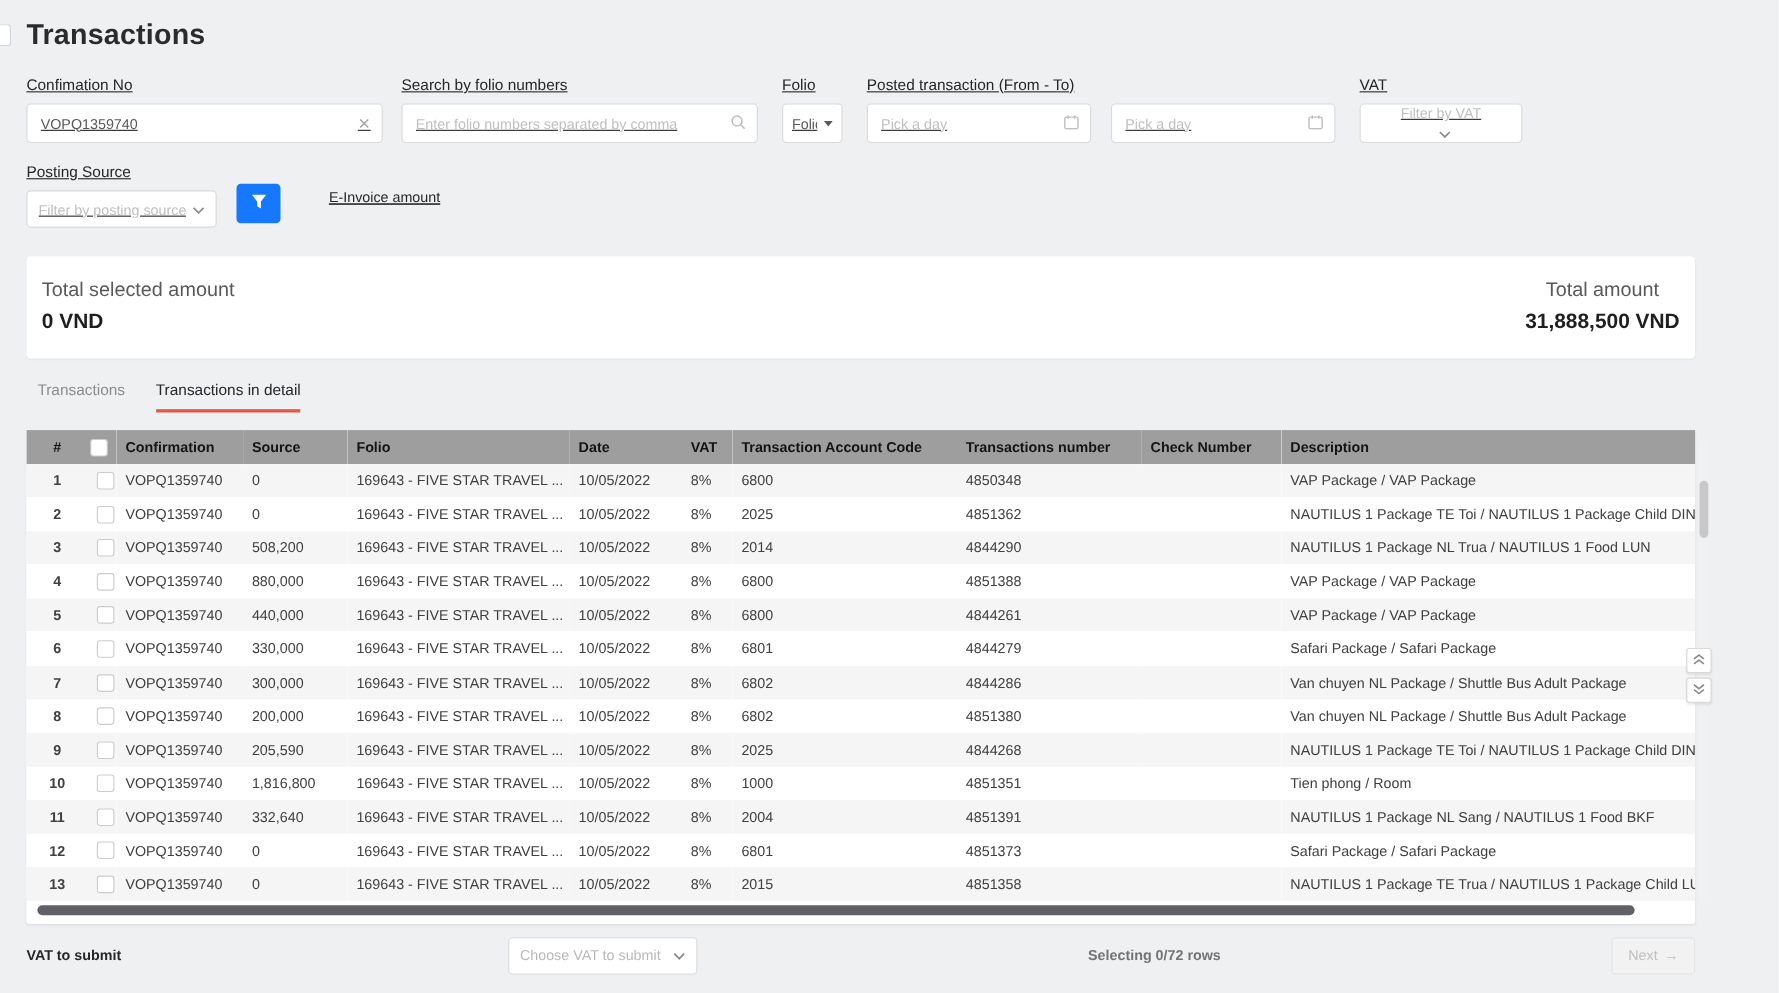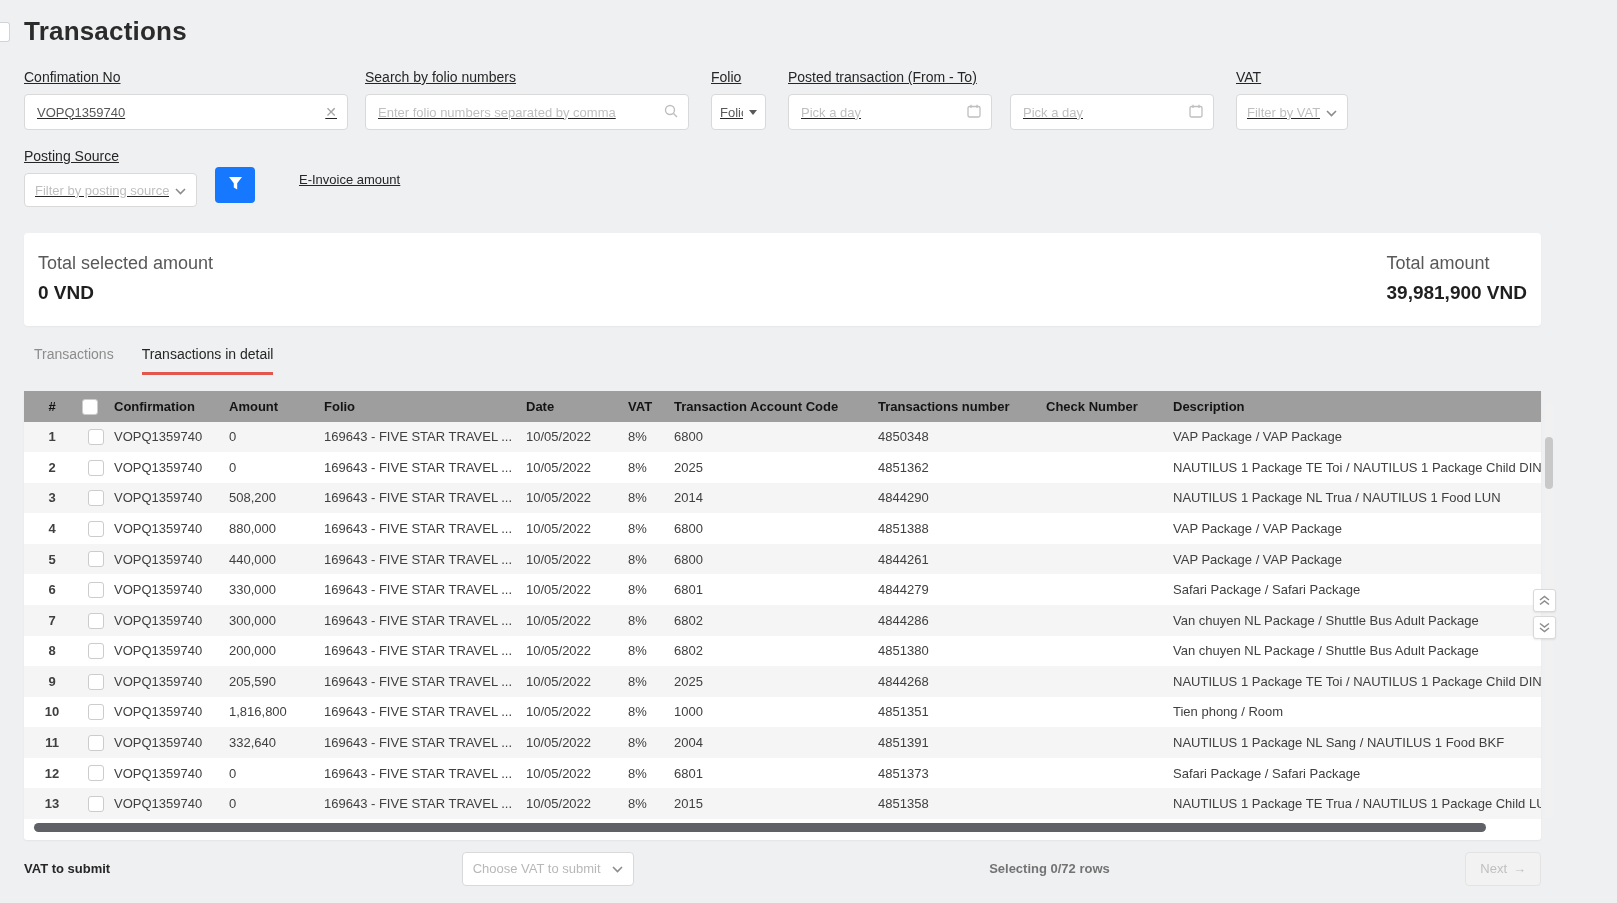--- a/index.html
+++ b/index.html
@@ -22,21 +22,21 @@
   .range-sep{width:18px;}
   .folio-select{width:55px;color:#595959;font-weight:500;padding:0 8px;}
   .caret-down{width:0;height:0;border-left:4px solid transparent;border-right:4px solid transparent;border-top:5px solid #595959;margin-left:6px;}
   .row2{margin-top:18px;align-items:center;}
   .filter-btn{width:40px;height:36px;background:#1677ff;border:none;border-radius:4px;display:flex;align-items:center;justify-content:center;margin-left:18px;margin-top:19px;cursor:pointer;}
   .einvoice-link{margin-left:44px;margin-top:24px;font-size:13px;color:#262626;text-decoration:underline;cursor:pointer;}
   
   .summary-card{margin-top:26px;background:#fff;border-radius:4px;box-shadow:0 1px 2px rgba(0,0,0,.04);padding:20px 14px 22px 14px;display:flex;justify-content:space-between;align-items:flex-start;}
   .sum-label{font-size:18px;color:#595959;}
   .sum-value{font-size:19px;font-weight:600;color:#1f1f1f;margin-top:8px;}
-  .sum-right{text-align:left;}
+  .sum-right{text-align:center;}
   
   .tabs{display:flex;gap:28px;margin-top:20px;padding-left:10px;}
   .tab{font-size:14px;color:#8c8c8c;padding-bottom:10px;cursor:pointer;}
   .tab.active{color:#262626;border-bottom:3px solid #e2574c;}
   
   .table-card{margin-top:16px;background:#fff;border-radius:3px;box-shadow:0 1px 2px rgba(0,0,0,.05);padding-bottom:8px;}
   .table-wrap{width:100%;overflow:hidden;}
   table.tx{border-collapse:collapse;table-layout:fixed;width:1600px;}
   table.tx th{background:#9e9e9e;color:#141414;font-weight:700;font-size:13px;text-align:left;padding:7px 8px;white-space:nowrap;overflow:hidden;}
   table.tx th.col-num{text-align:center;}
@@ -131,21 +131,21 @@
                 </svg>
             </span>
           </div>
         </div>
       </div>
 
       <div style="width:22px;"></div>
 
       <div class="field">
         <span class="field-label">VAT</span>
-        <div class="select-box" style="width:112px;">
+        <div class="select-box" style="width:148px;flex-direction:column;">
           <span class="sel-text">Filter by VAT</span>
           <span class="chev">
             <svg width="11" height="7" viewBox="0 0 11 7">
                 <polyline points="1,1 5.5,5.5 10,1" fill="none" stroke="#8c8c8c" stroke-width="1.6"></polyline>
               </svg>
           </span>
         </div>
       </div>
     </div>
 
@@ -173,21 +173,21 @@
       <span class="einvoice-link">E-Invoice amount</span>
     </div>
 
     <div class="summary-card">
       <div>
         <div class="sum-label">Total selected amount</div>
         <div class="sum-value">0 VND</div>
       </div>
       <div class="sum-right">
         <div class="sum-label">Total amount</div>
-        <div class="sum-value">39,981,900 VND</div>
+        <div class="sum-value">31,888,500 VND</div>
       </div>
     </div>
 
     <div class="tabs">
         <div class="tab">Transactions</div>
         <div class="tab active">Transactions in detail</div>
       </div>
 
     <div class="table-card">
       <div class="table-wrap">
@@ -203,21 +203,21 @@
               <col style="width:204px">
               <col style="width:168px">
               <col style="width:127px">
               <col>
           </colgroup>
           <thead>
             <tr>
                 <th class="col-num">#</th>
                 <th class="col-cb"><span class="cb"></span></th>
                 <th>Confirmation</th>
-                <th>Amount</th>
+                <th>Source</th>
                 <th>Folio</th>
                 <th>Date</th>
                 <th>VAT</th>
                 <th>Transaction Account Code</th>
                 <th>Transactions number</th>
                 <th>Check Number</th>
                 <th>Description</th>
               </tr>
           </thead>
           <tbody>

